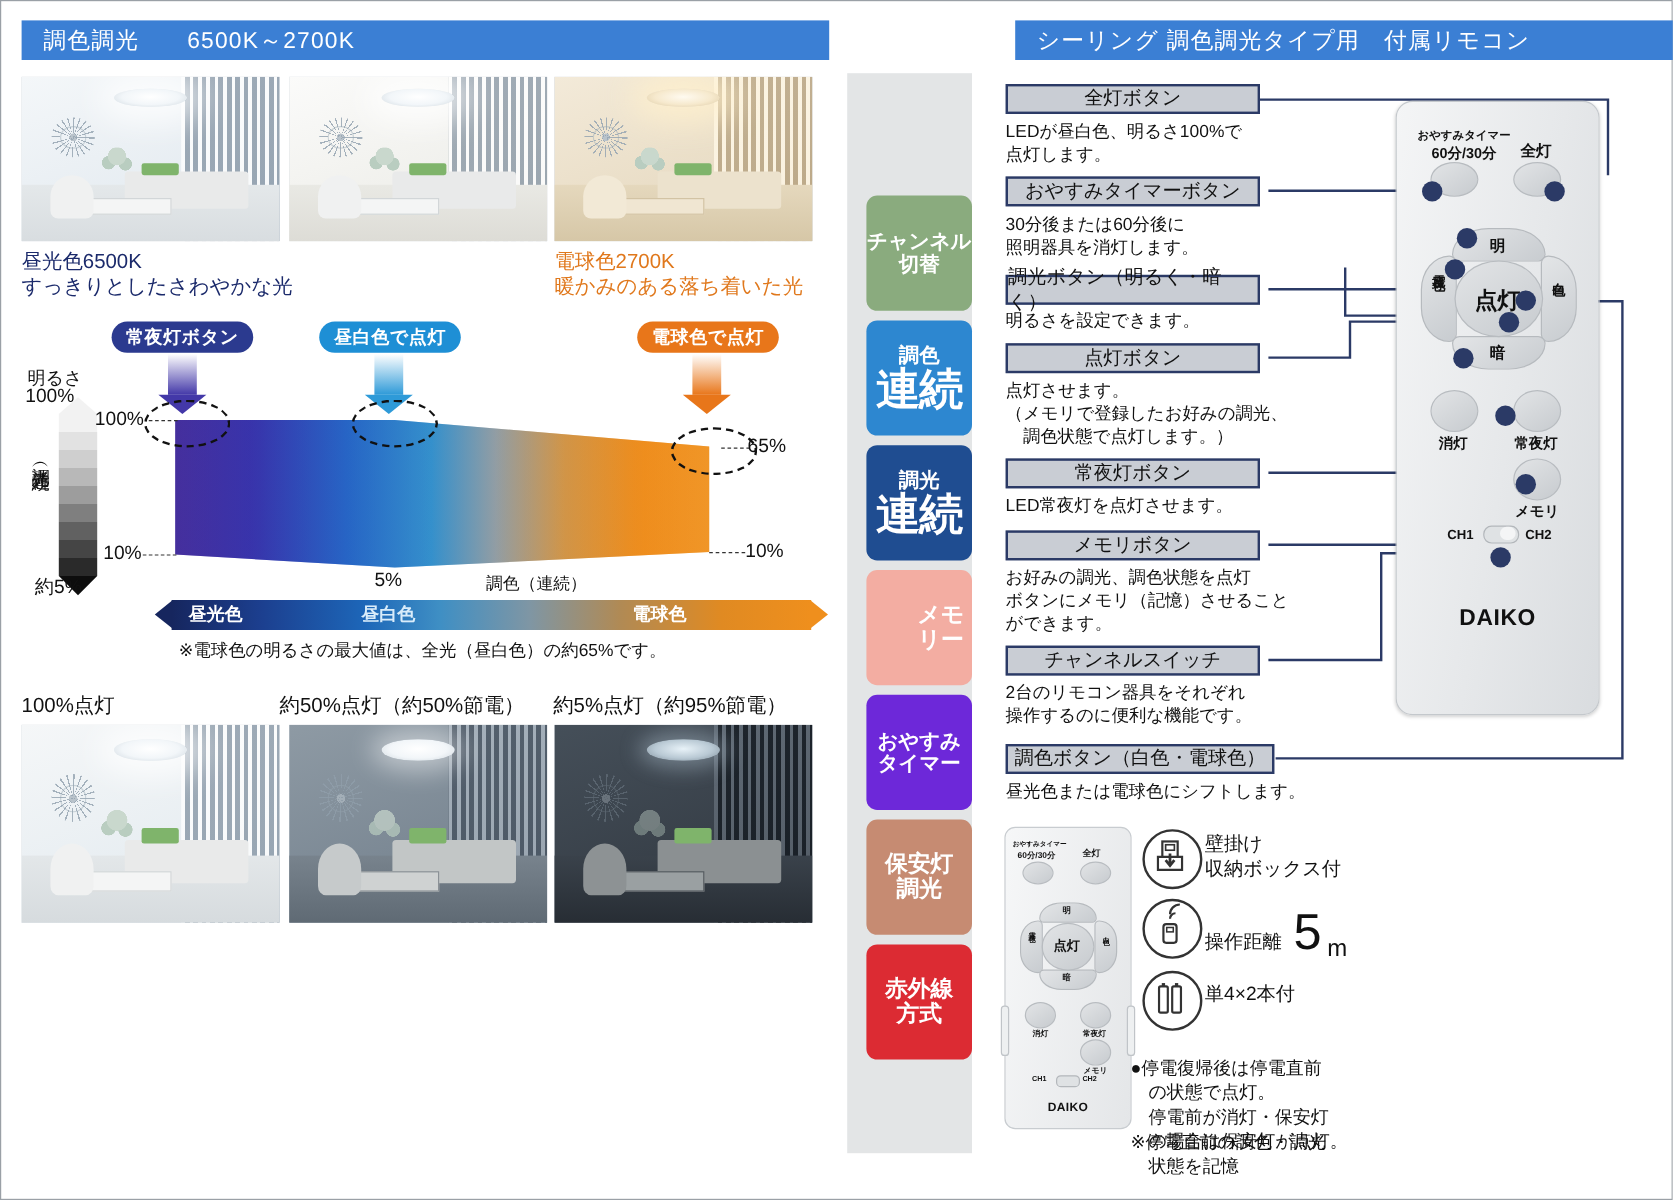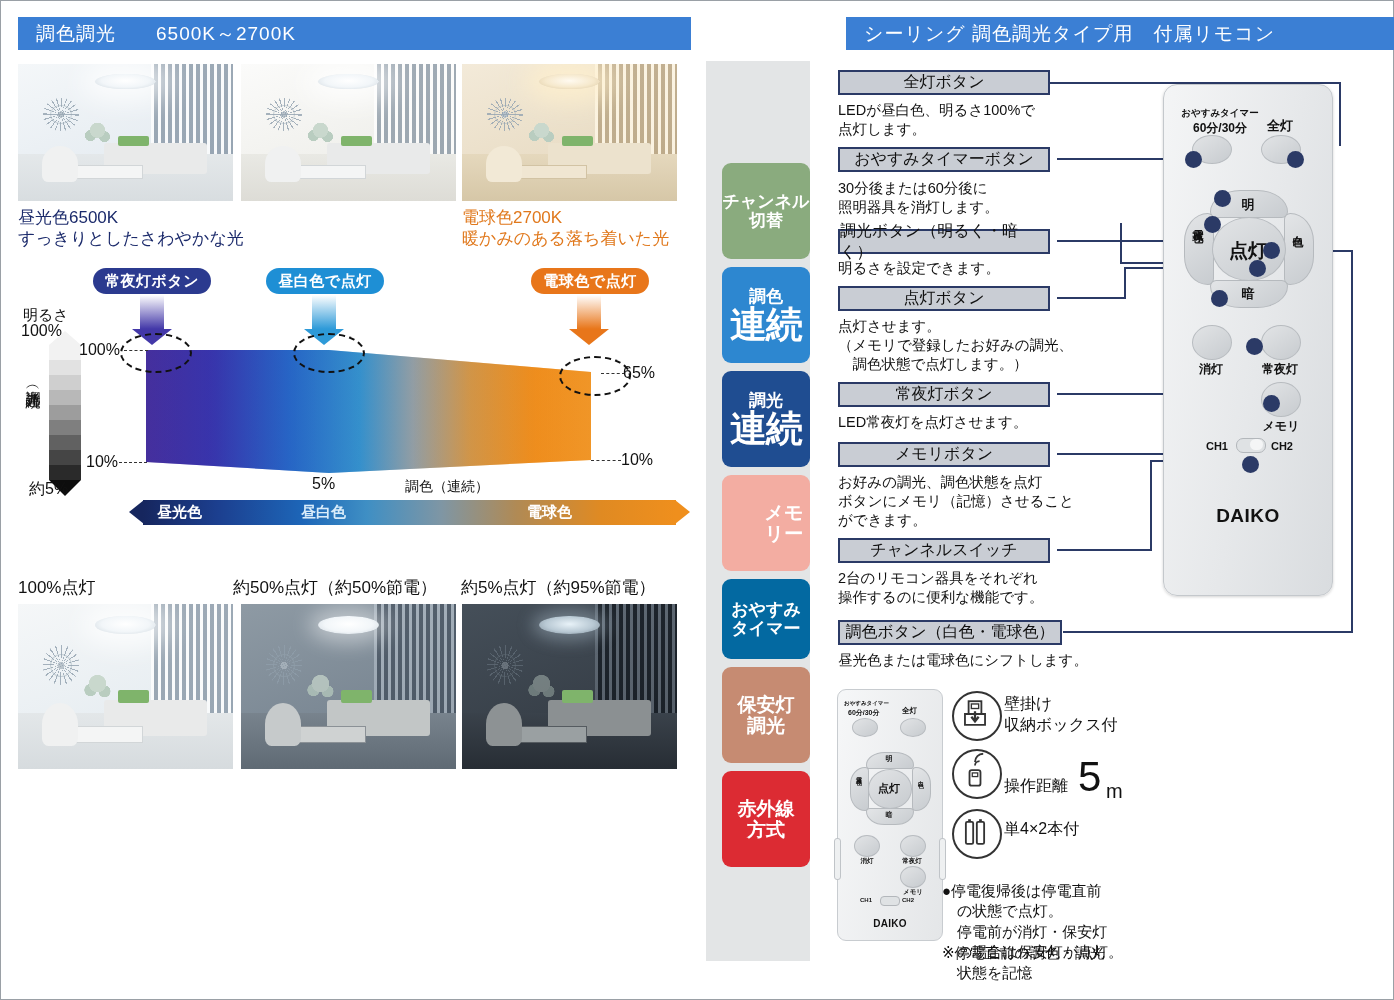--- a/index.html
+++ b/index.html
@@ -227,20 +227,21 @@
 
   <div id="colorbar">
     <div class="ltip"></div>
     <div class="band"></div>
     <div class="rtip"></div>
     <div class="lbl" style="left:28px;">昼光色</div>
     <div class="lbl" style="left:172px;color:#d9ecfa;">昼白色</div>
     <div class="lbl" style="left:398px;">電球色</div>
   </div>
 
+  <div class="axlabel" style="left:148px;top:532px;font-size:14.5px;">※電球色の明るさの最大値は、全光（昼白色）の約65%です。</div>
 
   <div class="axlabel" style="left:17px;top:575px;font-size:17px;">100%点灯</div>
   <div class="axlabel" style="left:232px;top:575px;font-size:17px;">約50%点灯（約50%節電）</div>
   <div class="axlabel" style="left:460px;top:575px;font-size:17px;">約5%点灯（約95%節電）</div>
 
   <div class="room" style="left:17px;top:603px;height:165px;width:215px;">
     <div class="wall" style="background:linear-gradient(160deg,#f5f7f8 0%,#e8eef2 60%,#dde5ea 100%)"></div>
     <div class="blinds"></div>
       <div class="floor" style="background:linear-gradient(180deg,#e3e7e9,#d6dbde)"></div>
     <div class="clock"></div>
@@ -282,21 +283,21 @@
       <span class="small">調色</span>
       <span class="big">連続</span>
     </div>
     <div class="badge" style="height:96px;background:#1f4d91;">
       <span class="small">調光</span>
       <span class="big">連続</span>
     </div>
     <div class="badge" style="height:96px;background:#f3ada2;">
       <span class="small" style="font-size:19px;margin-left:36px;">メモリー</span>
     </div>
-    <div class="badge" style="height:80px;background:#0369a1;">
+    <div class="badge" style="height:96px;background:#6d28d9;">
       <span class="small">おやすみ</span>
       <span class="small">タイマー</span>
     </div>
     <div class="badge" style="height:96px;background:#c68b72;">
       <span class="small" style="font-size:19px;">保安灯</span>
       <span class="small" style="font-size:19px;">調光</span>
     </div>
     <div class="badge" style="height:96px;background:#dc2b33;">
       <span class="small" style="font-size:19px;">赤外線</span>
       <span class="small" style="font-size:19px;">方式</span>

